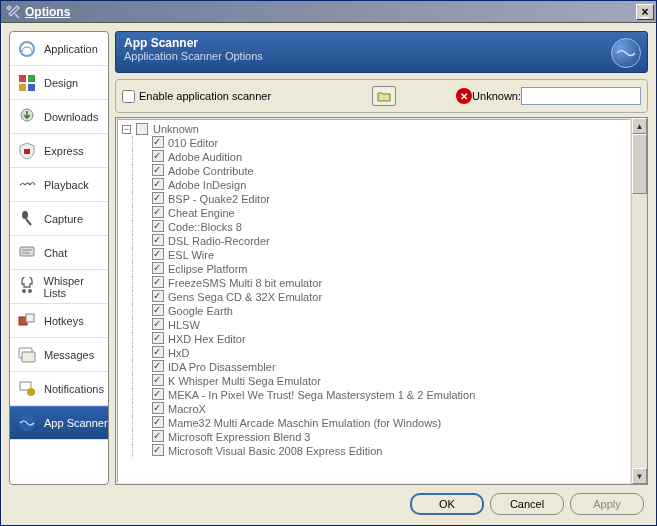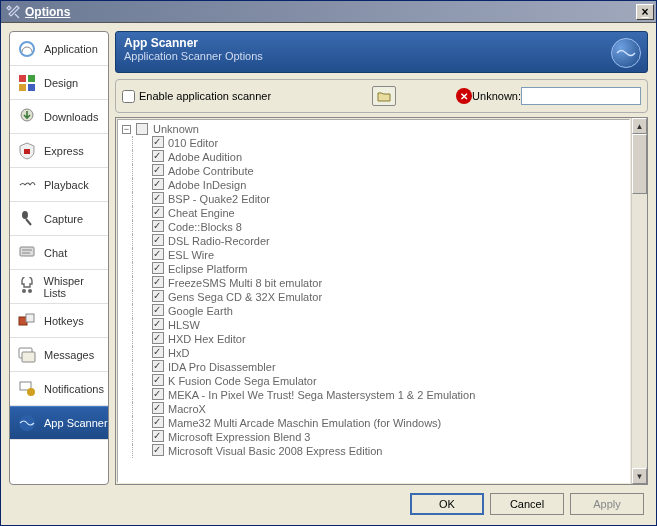--- a/index.html
+++ b/index.html
@@ -200,21 +200,21 @@
   .status-row .count { color:#333; }
   .status-row .link { margin-left:auto;color:#0000ee;text-decoration:underline;cursor:pointer; }
   
   .button-row {
     display:flex;justify-content:flex-end;align-items:center;
     gap:6px;padding:8px 4px 2px 4px;
   }
   .btn {
     min-width:74px;height:22px;
     background:#ece9d8;border:1px solid #888;
-    border-radius:0;
+    border-radius:10px;
     font-size:11px;
     cursor:pointer;
     padding:0 10px;
   }
   .btn.default { border:2px solid #3a6bb0; padding:0 9px; }
   .btn.disabled { color:#888; }
 </style>
 </head>
 <body>
 
@@ -444,21 +444,21 @@
               <div class="leaf-row">
                 <span class="lchk"></span>
                 <span class="llabel">HxD</span>
               </div>
               <div class="leaf-row">
                 <span class="lchk"></span>
                 <span class="llabel">IDA Pro Disassembler</span>
               </div>
               <div class="leaf-row">
                 <span class="lchk"></span>
-                <span class="llabel">K Fusion Code Sega Emulator</span>
+                <span class="llabel">K Whisper Multi Sega Emulator</span>
               </div>
               <div class="leaf-row">
                 <span class="lchk"></span>
                 <span class="llabel">MEKA - In Pixel We Trust! Sega Mastersystem 1 &amp; 2 Emulation</span>
               </div>
               <div class="leaf-row">
                 <span class="lchk"></span>
                 <span class="llabel">MacroX</span>
               </div>
               <div class="leaf-row">

